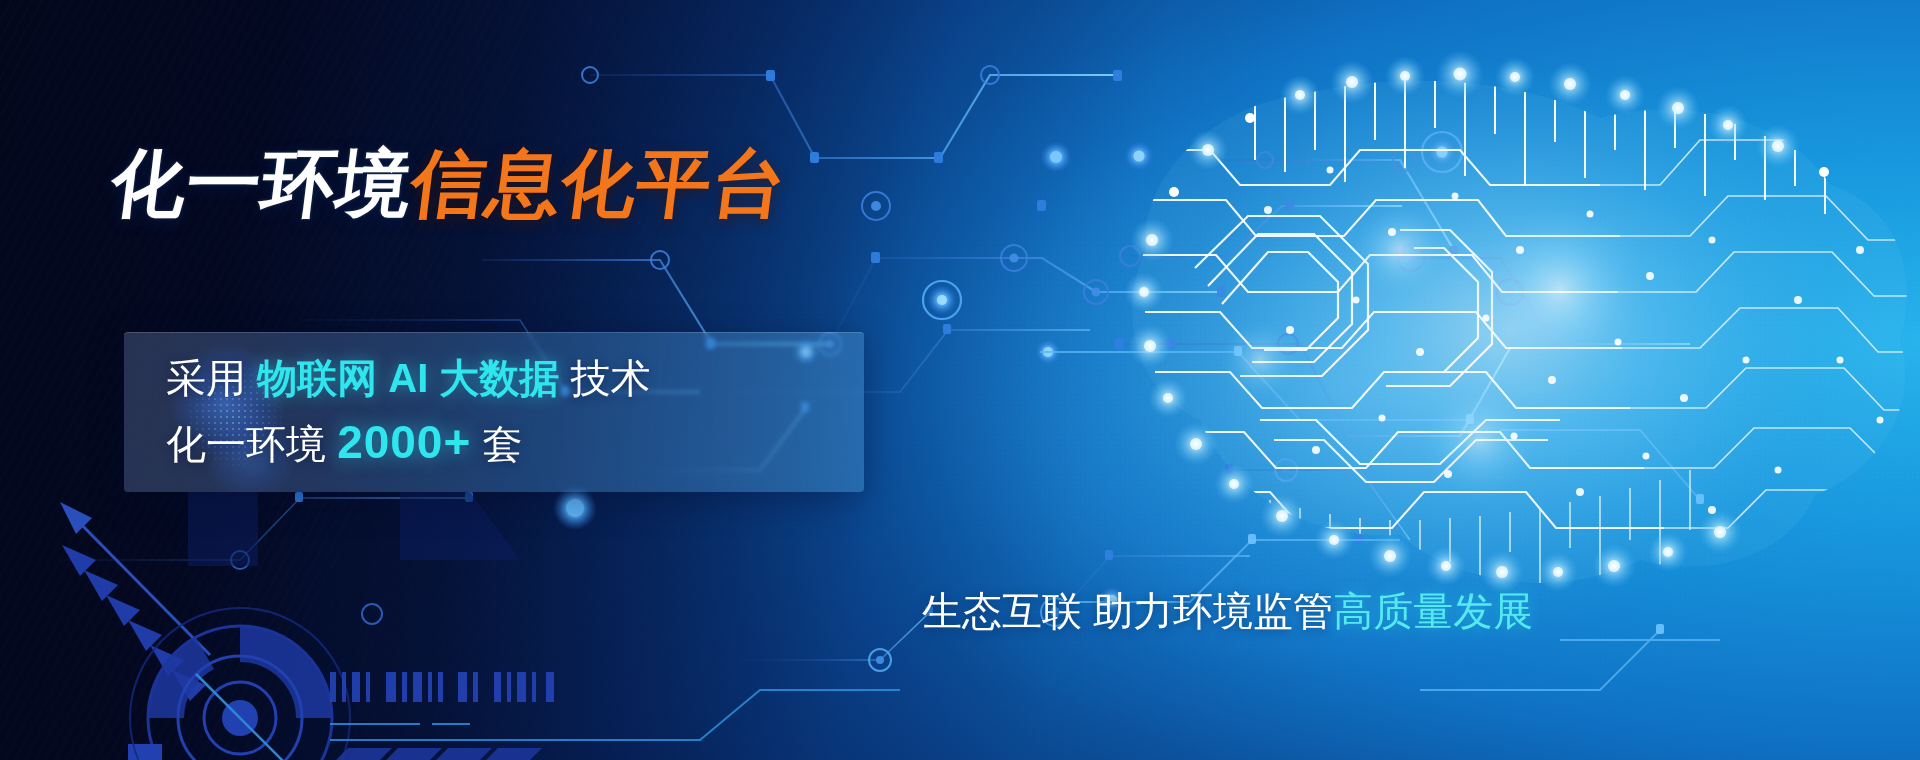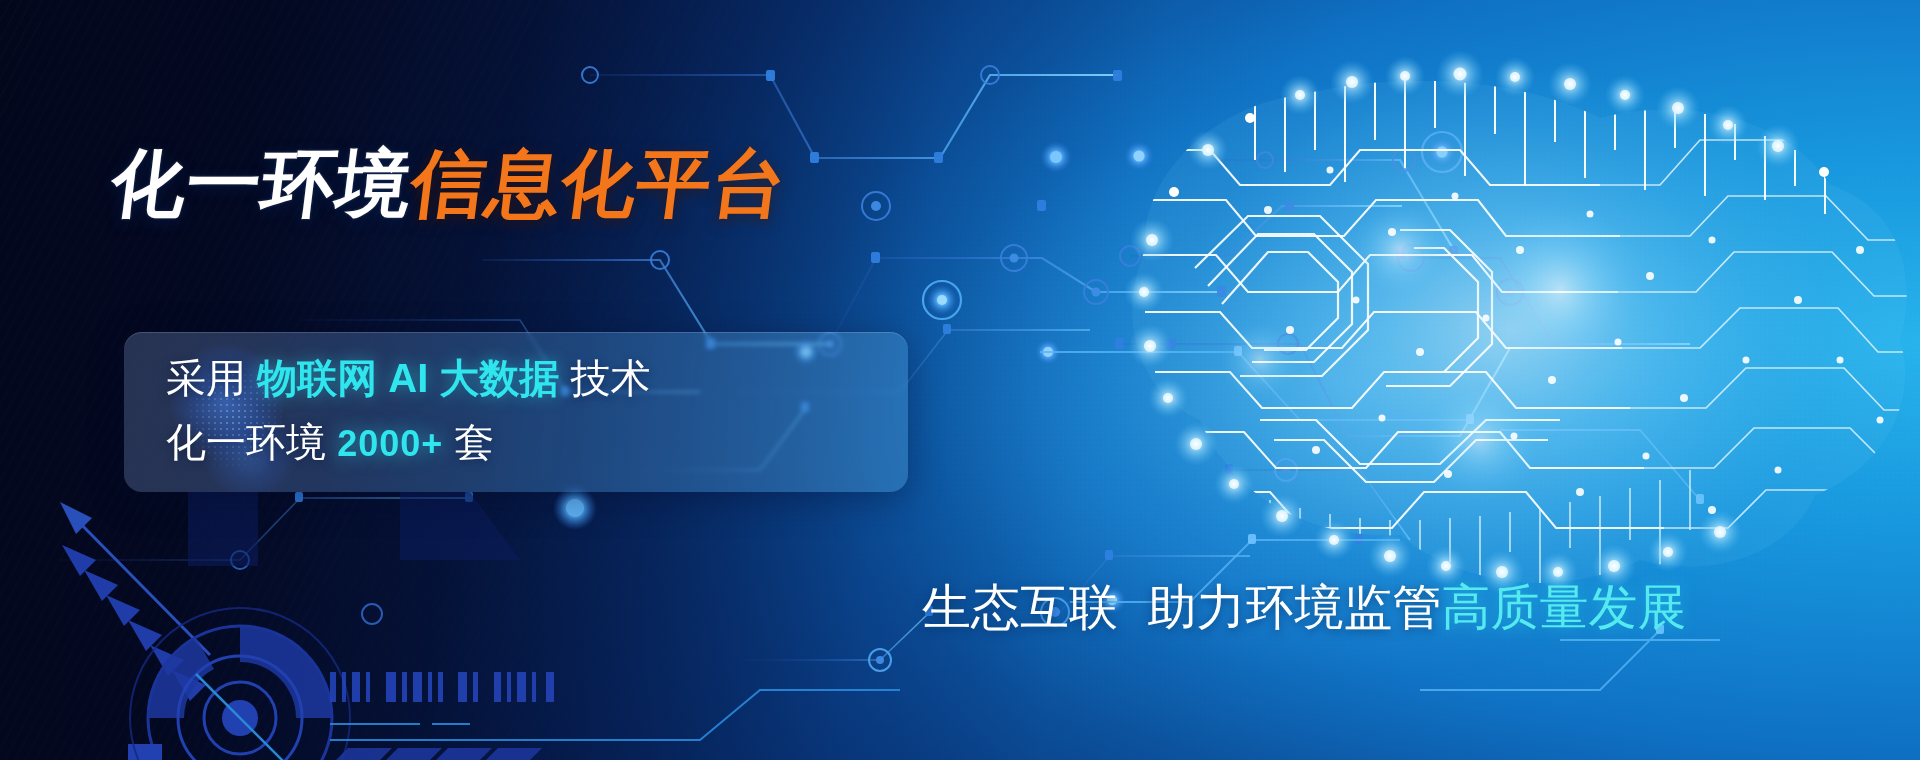--- a/index.html
+++ b/index.html
@@ -72,30 +72,31 @@
     text-shadow:0 3px 14px rgba(0,25,70,.85), 0 0 3px rgba(255,255,255,.25);
   }
   .title .o{
     color:#f4761b;
     text-shadow:0 3px 14px rgba(60,20,0,.6);
   }
 
   
   .panel{
     position:absolute;left:124px;top:332px;
-    width:784px;height:160px;
-    border-radius:18px;
+    width:724px;height:160px;
+    border-radius:4px;
     background:linear-gradient(100deg,
        rgba(96,116,160,0.40) 0%,
        rgba(80,118,175,0.40) 28%,
        rgba(64,130,195,0.42) 58%,
        rgba(72,150,210,0.45) 100%);
     box-shadow:inset 0 1px 0 rgba(255,255,255,.16), 0 8px 34px rgba(0,10,40,.35);
     backdrop-filter:blur(2px);
     overflow:hidden;
+    padding-left:16px;
   }
   .panel-orb{
     position:absolute;left:28px;top:-6px;width:150px;height:150px;
     border-radius:50%;
     background:radial-gradient(closest-side, rgba(70,130,235,0.60) 0%, rgba(50,105,215,0.30) 45%, rgba(40,90,190,0) 78%);
   }
   .panel-orb.b{left:66px;top:62px;width:120px;height:120px;opacity:.6;}
   .panel-dots{
     position:absolute;left:40px;top:10px;width:140px;height:150px;
     background-image:radial-gradient(rgba(180,215,255,0.35) 1px, rgba(0,0,0,0) 1px);
@@ -107,31 +108,30 @@
   .panel-lines{position:absolute;left:0;top:0;width:100%;height:100%;}
   .pline{
     position:absolute;left:42px;
     white-space:nowrap;
     color:#ffffff;
     text-shadow:0 2px 8px rgba(0,20,60,.55);
   }
   .pline-1{top:22px;font-size:40px;line-height:48px;font-weight:500;}
   .pline-2{top:86px;font-size:40px;line-height:48px;font-weight:500;}
   .hl{color:#2fe6ef;font-weight:bold;text-shadow:0 0 16px rgba(47,230,239,.45);}
-  .hl-num{color:#2fe6ef;font-weight:bold;font-size:36px;letter-spacing:1px;
+  .hl-num{color:#2fe6ef;font-weight:bold;font-size:46px;letter-spacing:1px;
           text-shadow:0 0 18px rgba(47,230,239,.5);}
 
   
   .tagline{
     position:absolute;left:922px;top:586px;
     white-space:nowrap;
-    font-size:49px;line-height:50px;
+    font-size:40px;line-height:50px;
     color:#ffffff;font-weight:500;
     text-shadow:0 2px 10px rgba(0,40,90,.6);
-    font-family:Liberation Mono, monospace;
   }
   .tagline .hl{color:#54eaf0;font-weight:500;}
 </style>
 </head>
 <body>
 
 <div id="banner">
 
   <div class="bg-base"></div>
   <div class="bg-dark-left"></div>

